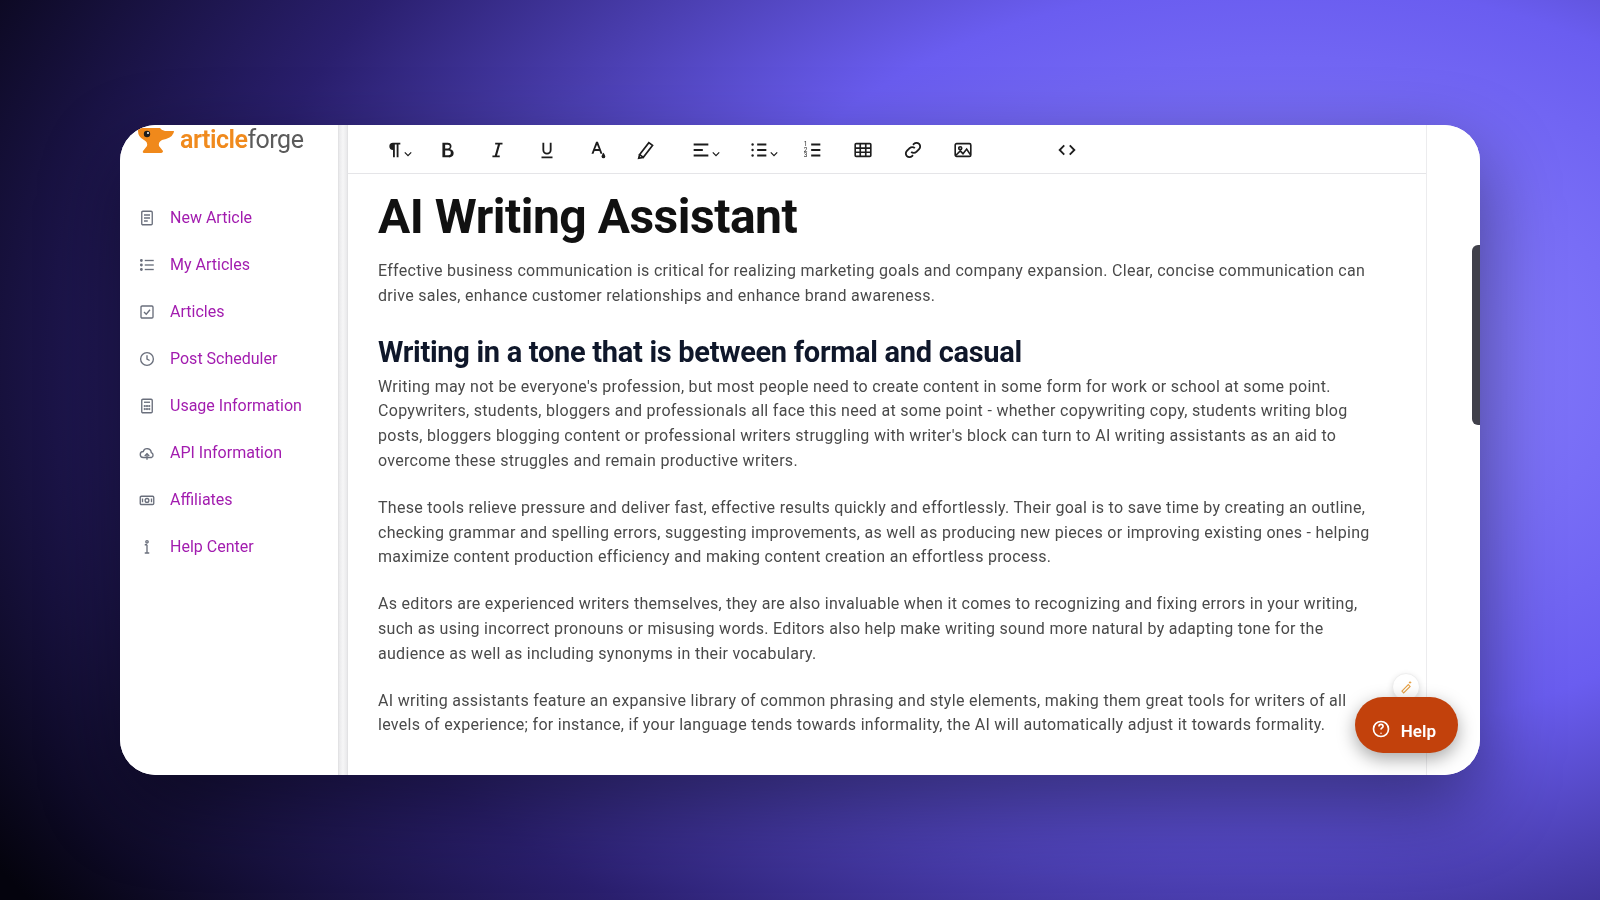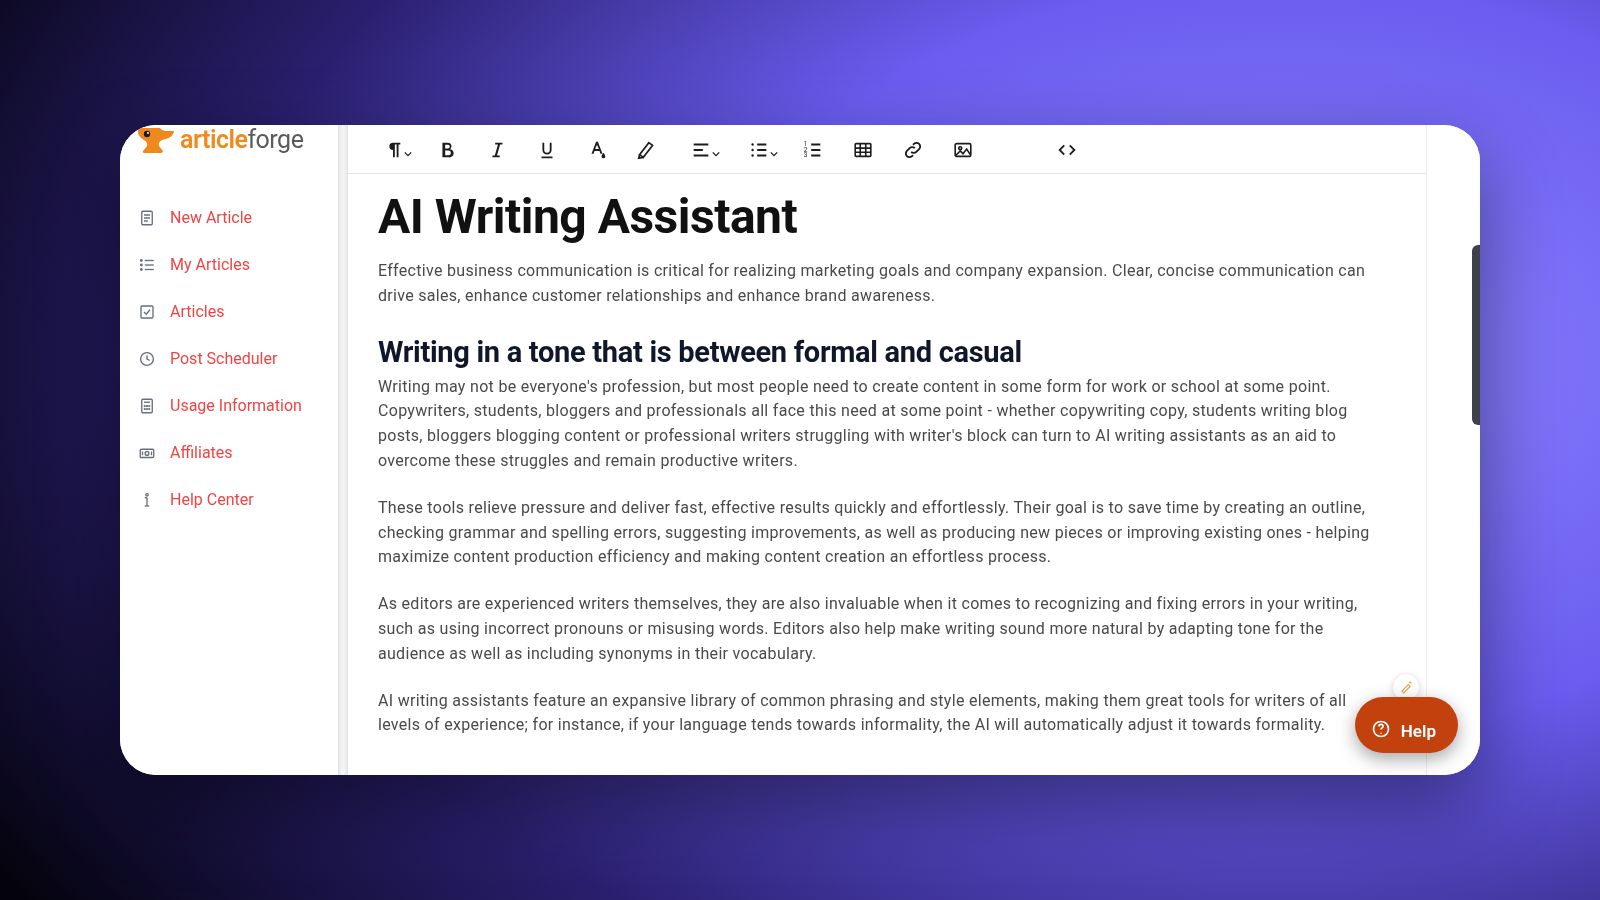--- a/index.html
+++ b/index.html
@@ -41,21 +41,21 @@
     letter-spacing: -0.5px;
   }
   .logo-text .a1 { color:#f08a1d; font-weight:600; }
   .logo-text .a2 { color:#5b5b5b; font-weight:400; }
   .nav { padding: 10px 0; }
   .nav-item {
     display: flex;
     align-items: center;
     gap: 14px;
     padding: 14px 10px 14px 18px;
-    color: #ef4444;
+    color: #a21caf;
     font-size: 16px;
     cursor: pointer;
     white-space: nowrap;
   }
   .nav-item .ico { width:18px; height:18px; flex:0 0 18px; color:#6a6f7c; }
   .nav-item .ico svg { width:18px; height:18px; display:block; }
   
   .vdiv {
     width: 10px;
     flex: 0 0 10px;
@@ -235,20 +235,30 @@
               <circle cx="9" cy="16" r="0.6" fill="currentColor"></circle>
               <circle cx="12" cy="16" r="0.6" fill="currentColor"></circle>
               <circle cx="15" cy="16" r="0.6" fill="currentColor"></circle>
             </svg>
         </span>
         <span>Usage Information</span>
       </div>
       <div class="nav-item">
         <span class="ico">
           <svg viewBox="0 0 24 24" fill="none" stroke="currentColor" stroke-width="1.8">
+              <path d="M7 18a4 4 0 010-8 5.5 5.5 0 0110.7 1.5A3.5 3.5 0 0118 18H7z"></path>
+              <line x1="12" y1="13" x2="12" y2="21"></line>
+              <polyline points="9 16 12 13 15 16"></polyline>
+            </svg>
+        </span>
+        <span>API Information</span>
+      </div>
+      <div class="nav-item">
+        <span class="ico">
+          <svg viewBox="0 0 24 24" fill="none" stroke="currentColor" stroke-width="1.8">
               <rect x="3" y="7" width="18" height="11" rx="1.5"></rect>
               <circle cx="12" cy="12.5" r="2.5"></circle>
               <line x1="6" y1="10" x2="6" y2="15"></line>
               <line x1="18" y1="10" x2="18" y2="15"></line>
             </svg>
         </span>
         <span>Affiliates</span>
       </div>
       <div class="nav-item">
         <span class="ico">

